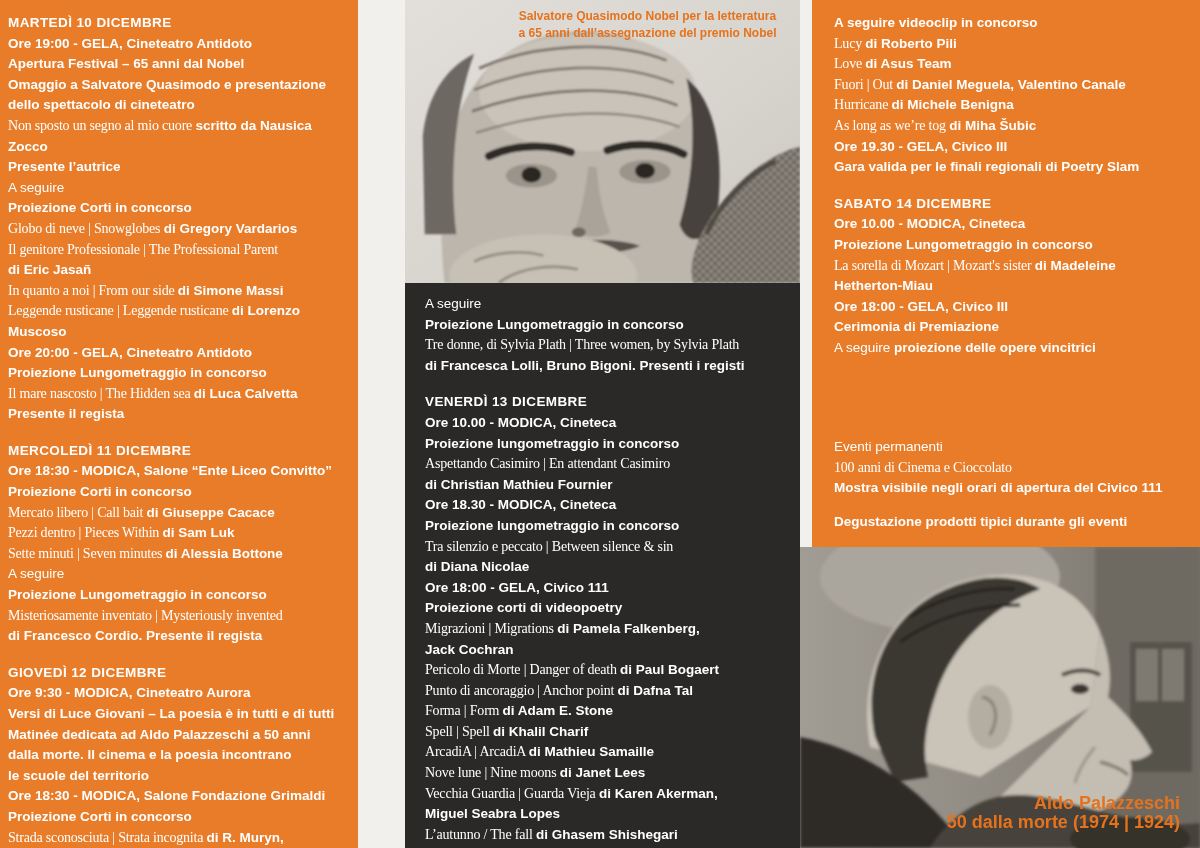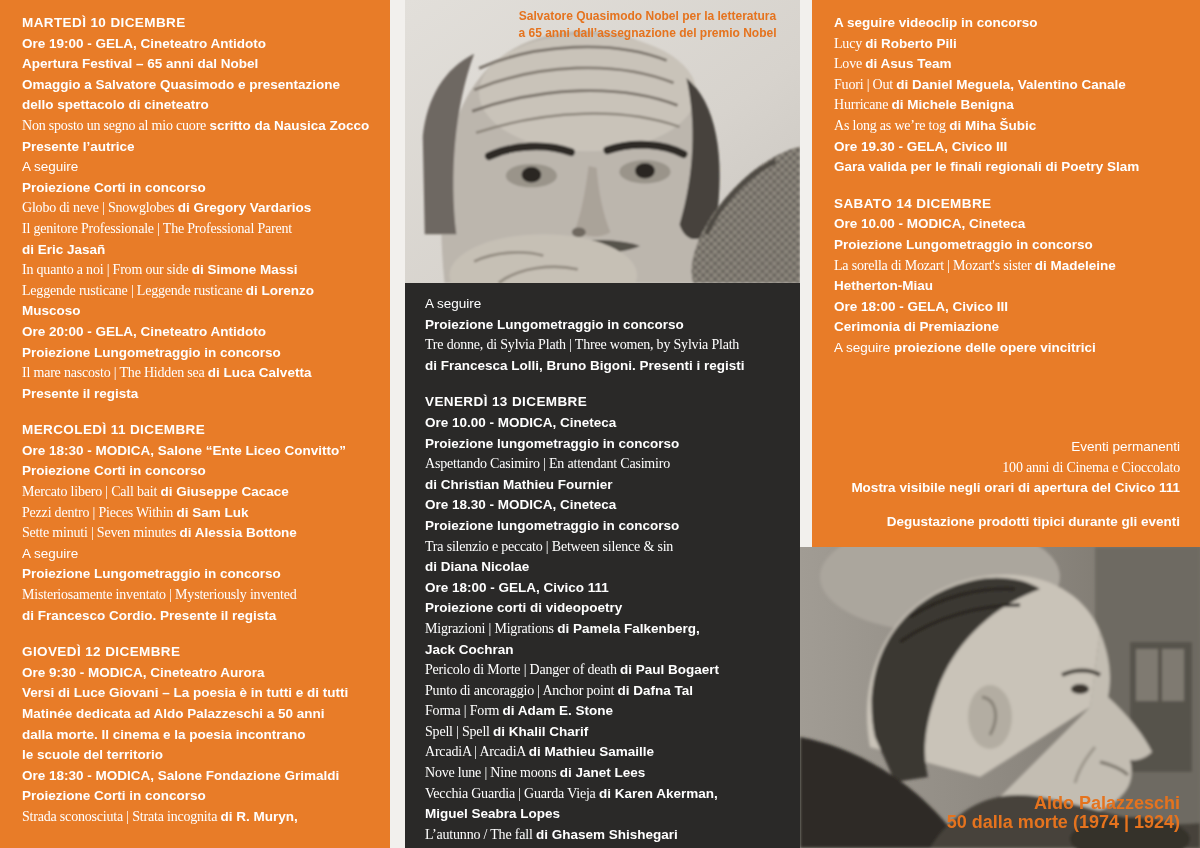--- a/index.html
+++ b/index.html
@@ -10,21 +10,21 @@
     --gutter:#F2F0ED;
   }
   *{margin:0;padding:0;box-sizing:border-box;}
   html,body{width:1200px;height:848px;}
   body{font-family:"Liberation Sans",sans-serif;}
   .page{
     position:relative;width:1200px;height:848px;overflow:hidden;
     background:var(--gutter);
   }
   .col{position:absolute;top:0;height:848px;}
-  .col-left{left:0;width:390px;background:var(--orange);padding:13px 18px 0 22px;}
+  .col-left{left:0;width:358px;background:var(--orange);padding:13px 18px 0 8px;}
   .col-mid{left:405px;width:395px;background:var(--panel-dark);}
   .col-right{left:812px;width:388px;background:var(--orange);padding:13px 24px 0 22px;}
 
   .line{
     font-size:13.5px;line-height:20.6px;color:var(--text-white);
     white-space:pre-wrap;
   }
   .seg-h{font-weight:700;letter-spacing:.4px;}
   .seg-b{font-weight:700;}
   .seg-l{font-weight:400;}
@@ -37,21 +37,21 @@
   }
   .mid-photo svg{display:block;width:100%;height:100%;}
   .mid-caption{
     position:absolute;top:8px;left:0;right:0;padding-left:90px;
     text-align:center;color:var(--caption-orange);
     font-size:12px;font-weight:700;line-height:17px;
   }
   .mid-content{padding:11px 20px 0 20px;}
 
   .events{
-    position:absolute;top:437px;right:20px;left:36px;text-align:right;
+    position:absolute;top:437px;right:20px;left:22px;
   }
   .events .block + .block{margin-top:13px;}
 
   .right-photo{
     position:absolute;left:-12px;bottom:0;width:400px;height:301px;overflow:hidden;
     background:#8f8b84;
   }
   .right-photo svg{display:block;width:100%;height:100%;}
   .right-caption{
     position:absolute;right:20px;bottom:16px;text-align:right;

